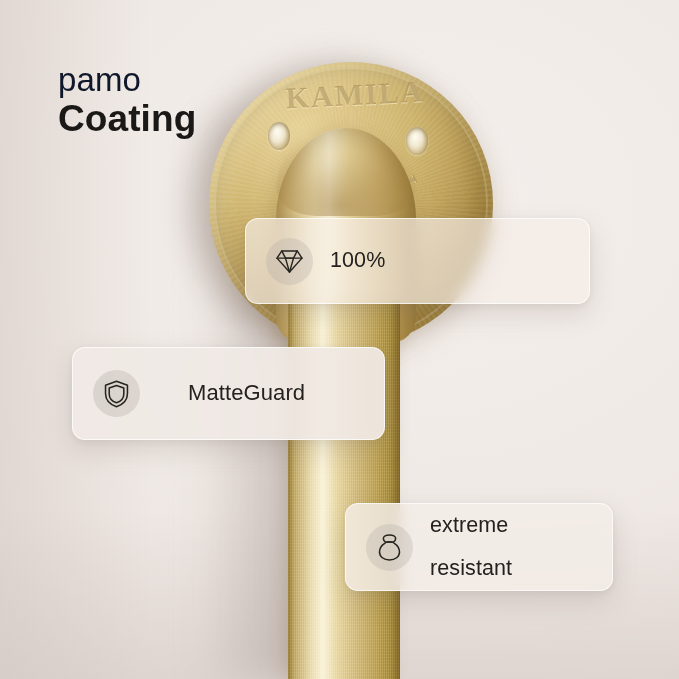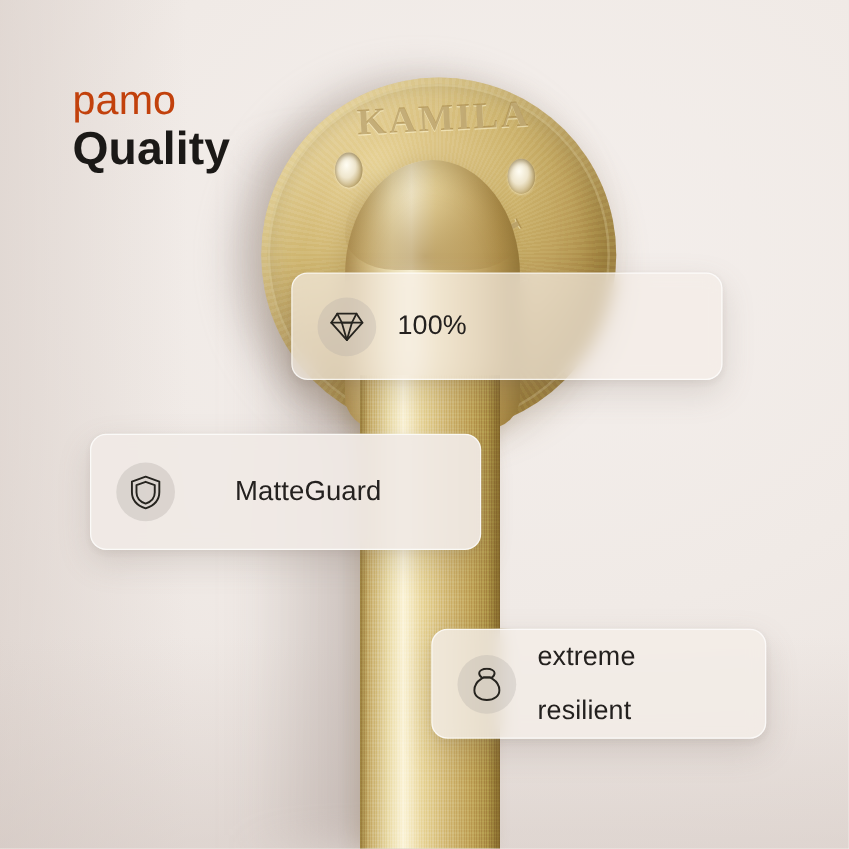--- a/index.html
+++ b/index.html
@@ -178,21 +178,21 @@
 
   
   .heading {
     position: absolute;
     left: 58px; top: 62px;
     z-index: 8;
   }
   .heading-brand {
     font-size: 33px;
     font-weight: 400;
-    color: #c2410c;
+    color: #0f172a;
     line-height: 1.08;
     letter-spacing: .1px;
   }
   .heading-word {
     font-size: 37px;
     font-weight: 700;
     color: #1b1917;
     line-height: 1.12;
     letter-spacing: .1px;
   }
@@ -205,21 +205,21 @@
     gap: 17px;
     padding: 0 26px 0 20px;
     border-radius: 13px;
     background: rgba(244,238,232,.68);
     border: 1px solid rgba(255,255,255,.72);
     box-shadow: 0 10px 26px rgba(120,104,94,.20), 0 2px 6px rgba(120,104,94,.10);
     backdrop-filter: blur(7px);
     -webkit-backdrop-filter: blur(7px);
     z-index: 10;
   }
-  .card-1 { left: 233px; top: 218px;  width: 297px; height: 84px; }
+  .card-1 { left: 245px; top: 218px;  width: 297px; height: 84px; }
   .card-2 { left: 72px;  top: 347px;  width: 265px; height: 91px;
             background: rgba(240,233,229,.93); gap: 48px; }
   .card-3 { left: 345px; top: 503px;  width: 220px; height: 86px;
             background: rgba(243,237,231,.84); }
 
   .icon-circle {
     flex: 0 0 auto;
     width: 47px; height: 47px;
     border-radius: 50%;
     background: rgba(176,170,164,.30);
@@ -272,21 +272,21 @@
 
     <div class="pipe">
       <div class="pipe-grain"></div>
       <div class="pipe-edge-l"></div>
       <div class="pipe-edge-r"></div>
     </div>
   </div>
 
   <div class="heading">
     <div class="heading-brand">pamo</div>
-    <div class="heading-word">Quality</div>
+    <div class="heading-word">Coating</div>
   </div>
 
   <div class="card card-1">
     <div class="icon-circle">
       <svg width="27" height="25" viewBox="0 0 28 26" fill="none" stroke="#26241f" stroke-width="1.5" stroke-linejoin="round" stroke-linecap="round">
         <path d="M6 2 H22 L27 9.5 L14 24 L1 9.5 Z"></path>
         <path d="M1 9.5 H27"></path>
         <path d="M6 2 L9.8 9.5 L14 24"></path>
         <path d="M22 2 L18.2 9.5 L14 24"></path>
         <path d="M9.8 9.5 H18.2"></path>
@@ -312,17 +312,17 @@
   <div class="card card-3">
     <div class="icon-circle">
       <svg width="25" height="27" viewBox="0 0 26 28" fill="none" stroke="#26241f" stroke-width="1.6" stroke-linejoin="round" stroke-linecap="round">
         <path d="M9.2 8.6 C7.4 7.6 6.6 6 6.6 4.6 C6.6 2.5 9.4 1 13 1 C16.6 1 19.4 2.5 19.4 4.6 C19.4 6 18.6 7.6 16.8 8.6"></path>
         <path d="M10.4 8.2 C10.4 8.2 9 8.9 8.3 9.4 C4.9 11.6 2.6 15 2.6 18.8 C2.6 23.5 7 27 13 27 C19 27 23.4 23.5 23.4 18.8 C23.4 15 21.1 11.6 17.7 9.4 C17 8.9 15.6 8.2 15.6 8.2 Z"></path>
         <path d="M10.4 8.3 H15.6"></path>
       </svg>
     </div>
     <div class="card-text">
       <span>extreme</span>
-      <span>resilient</span>
+      <span>resistant</span>
     </div>
   </div>
 
 </div>
 
 </body></html>

